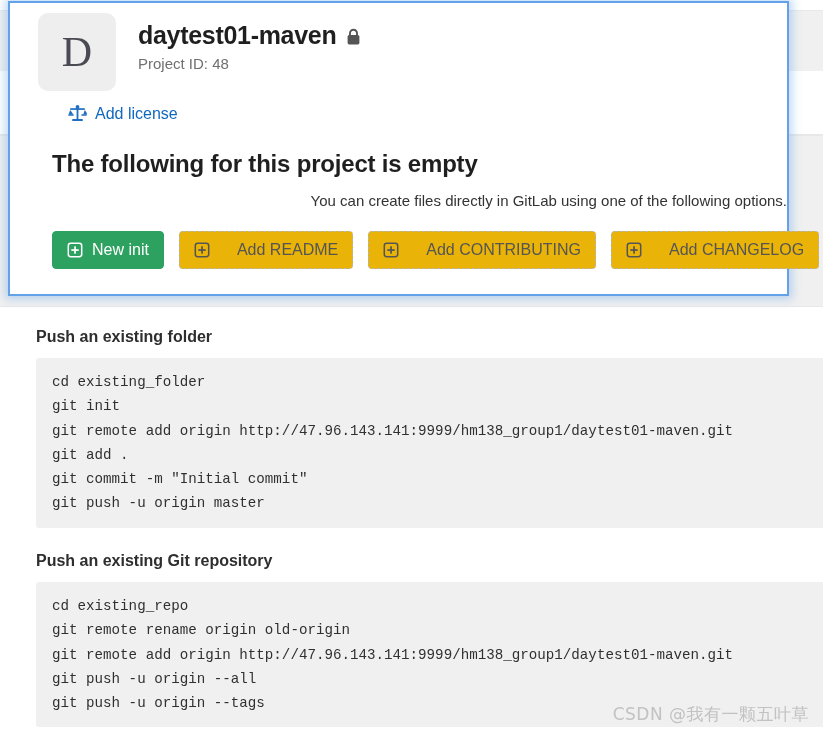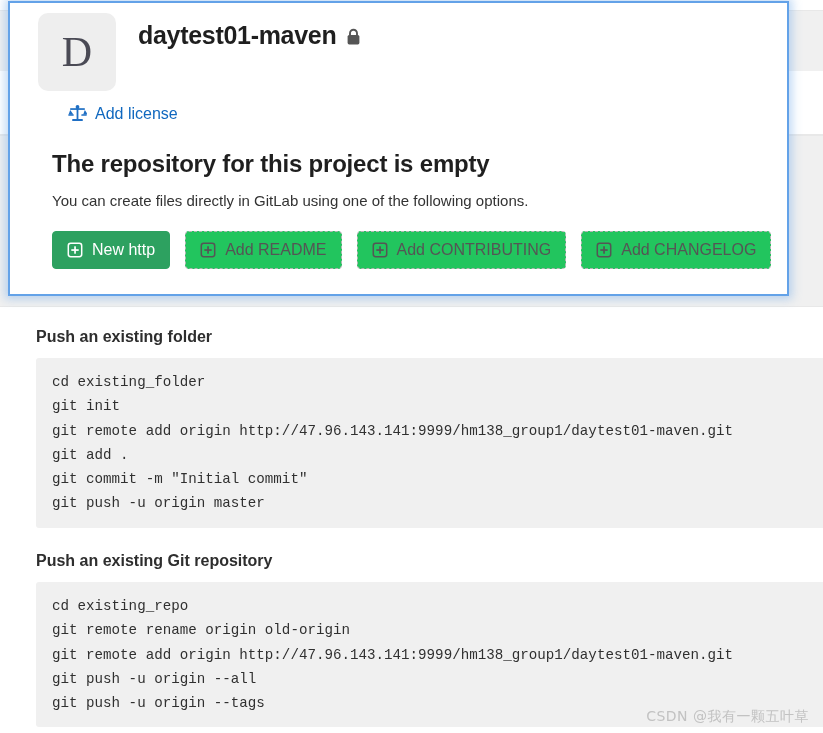--- a/index.html
+++ b/index.html
@@ -124,20 +124,21 @@
   .empty-heading {
     font-size: 24px;
     font-weight: bold;
     color: #1f1f1f;
     letter-spacing: -0.2px;
   }
   .empty-sub {
     font-size: 15px;
     color: #333333;
     margin-top: 14px;
+    text-align: right;
   }
   .action-row {
     display: flex;
     align-items: center;
     margin-top: 22px;
   }
   .btn {
     display: inline-flex;
     align-items: center;
     height: 38px;
@@ -152,24 +153,25 @@
     display: inline-flex;
     align-items: center;
     margin-right: 9px;
   }
   .btn-primary {
     background: #2da160;
     color: #ffffff;
     border: 1px solid #2da160;
   }
   .btn-dashed {
-    background: #22c55e;
+    background: #eab308;
     color: #555555;
     border: 1px dashed #b5b5b5;
     margin-left: 15px;
+    gap: 18px;
   }
 
   
   .section {
     padding-left: 36px;
     padding-right: 36px;
   }
   .section-title {
     font-size: 16px;
     font-weight: bold;
@@ -189,21 +191,21 @@
   }
 
   #section-folder { position: absolute; left: 0; top: 328px; width: 823px; }
   #section-repo   { position: absolute; left: 0; top: 552px; width: 823px; }
 
   
   #watermark {
     position: absolute;
     right: 14px;
     bottom: 7px;
-    font-size: 14px;
+    font-size: 17px;
     color: #c2c2c2;
     font-family: "DejaVu Sans", sans-serif;
     letter-spacing: 0.5px;
     z-index: 9;
     pointer-events: none;
   }
 </style>
 </head>
 <body>
 
@@ -221,53 +223,54 @@
     <div class="project-meta">
       <div class="project-title-row">
         <span class="project-title">daytest01-maven</span>
         <span class="lock-icon" title="private">
           <svg width="15" height="18" viewBox="0 0 15 18" aria-hidden="true">
             <path d="M4 7V5.2A3.5 3.5 0 0 1 11 5.2V7" fill="none" stroke="#555555" stroke-width="1.9"></path>
             <rect x="1.6" y="7" width="11.8" height="9.4" rx="1.6" fill="#555555"></rect>
           </svg>
         </span>
       </div>
+      <div class="project-id">Project ID: 48</div>
     </div>
   </div>
 
   <div class="license-row">
     <span class="license-icon">
       <svg width="19" height="19" viewBox="0 0 19 19" aria-hidden="true">
         <rect x="8.6" y="2.2" width="1.8" height="13" fill="#1f6fc4"></rect>
         <rect x="4.2" y="15.0" width="10.6" height="2.0" rx="0.6" fill="#1f6fc4"></rect>
         <rect x="2.2" y="4.2" width="14.6" height="1.7" fill="#1f6fc4"></rect>
         <path d="M2.2 5.9 L0.6 10.6 H5.4 Z" fill="#1f6fc4"></path>
         <path d="M16.8 5.9 L15.2 10.6 H20 Z" fill="#1f6fc4"></path>
         <rect x="0.3" y="10.3" width="5.4" height="1.5" rx="0.6" fill="#1f6fc4"></rect>
         <rect x="13.3" y="10.3" width="5.4" height="1.5" rx="0.6" fill="#1f6fc4"></rect>
         <circle cx="9.5" cy="3.0" r="1.9" fill="#1f6fc4"></circle>
       </svg>
     </span>
     <a class="license-link" href="#">Add license</a>
   </div>
 
   <div class="empty-block">
-    <div class="empty-heading">The repository for this project is empty</div>
+    <div class="empty-heading">The following for this project is empty</div>
     <div class="empty-sub">You can create files directly in GitLab using one of the following options.</div>
 
     <div class="action-row">
       <button class="btn btn-primary">
         <span class="btn-ico">
           <svg width="16" height="16" viewBox="0 0 16 16" aria-hidden="true">
             <rect x="1.3" y="1.3" width="13.4" height="13.4" rx="2.4" fill="none" stroke="#ffffff" stroke-width="1.5"></rect>
             <rect x="7.2" y="4.3" width="1.7" height="7.4" fill="#ffffff"></rect>
             <rect x="4.3" y="7.2" width="7.4" height="1.7" fill="#ffffff"></rect>
           </svg>
         </span>
-        <span>New http</span>
+        <span>New init</span>
       </button>
 
       <button class="btn btn-dashed">
         <span class="btn-ico">
           <svg width="16" height="16" viewBox="0 0 16 16" aria-hidden="true">
             <rect x="1.3" y="1.3" width="13.4" height="13.4" rx="2.4" fill="none" stroke="#555555" stroke-width="1.5"></rect>
             <rect x="7.2" y="4.3" width="1.7" height="7.4" fill="#555555"></rect>
             <rect x="4.3" y="7.2" width="7.4" height="1.7" fill="#555555"></rect>
           </svg>
         </span>

